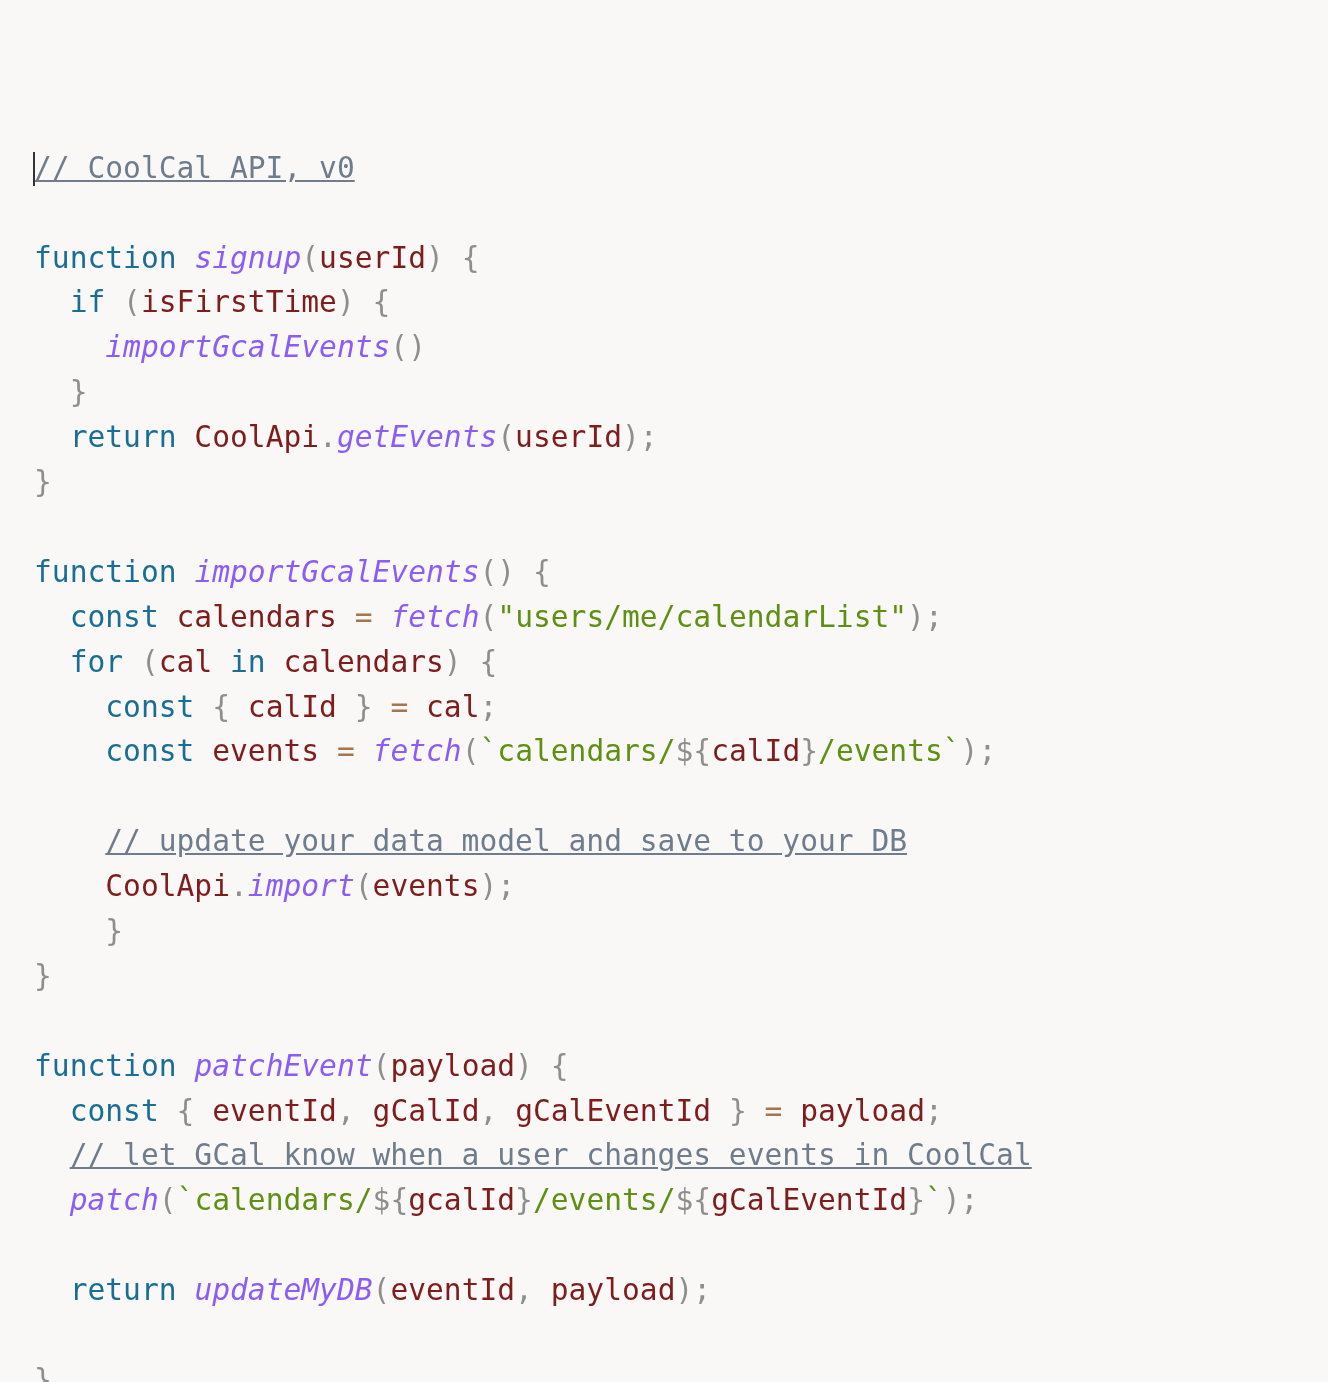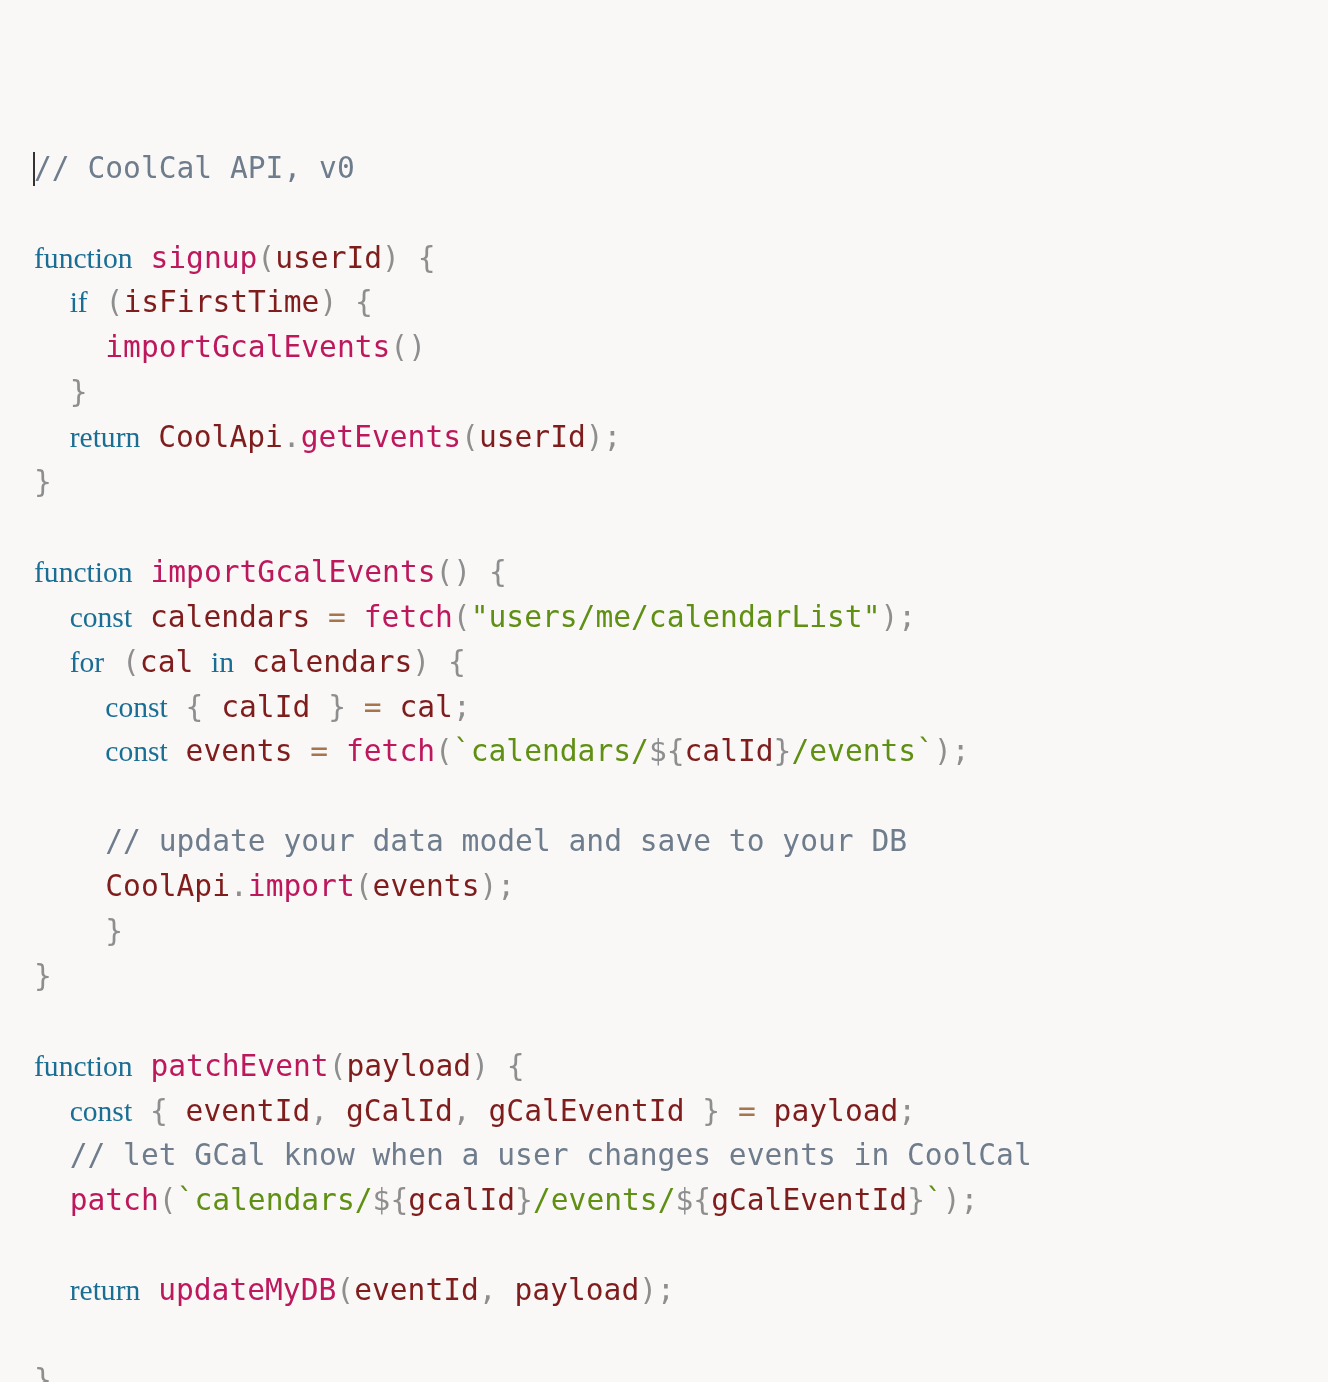--- a/index.html
+++ b/index.html
@@ -18,26 +18,26 @@
       left: 34px;
       top: 56px;
       font-family: "DejaVu Sans Mono", "Liberation Mono", monospace;
       font-size: 29.6px;
       line-height: 44.9px;
       color: #24292e;
       white-space: pre;
       letter-spacing: 0px;
     }
     .line { height: 44.9px; position: relative; }
-    .tok-keyword { color: #1a6e94; font-family: Liberation Serif, serif; }
-    .tok-func { color: #be185d; }
+    .tok-keyword { color: #1a6e94; }
+    .tok-func { color: #8b5cf6; font-style: italic; }
     .tok-punct { color: #8e8e8e; }
     .tok-ident { color: #7f1d1d; }
     .tok-string { color: #5f8f13; }
-    .tok-comment { color: #6e7c8c; }
+    .tok-comment { color: #6e7c8c; text-decoration: underline; }
     .tok-op { color: #a5764d; }
     .cursor {
       position: absolute;
       left: -1px;
       top: 6px;
       width: 2px;
       height: 34px;
       background: #333;
     }
   </style>

